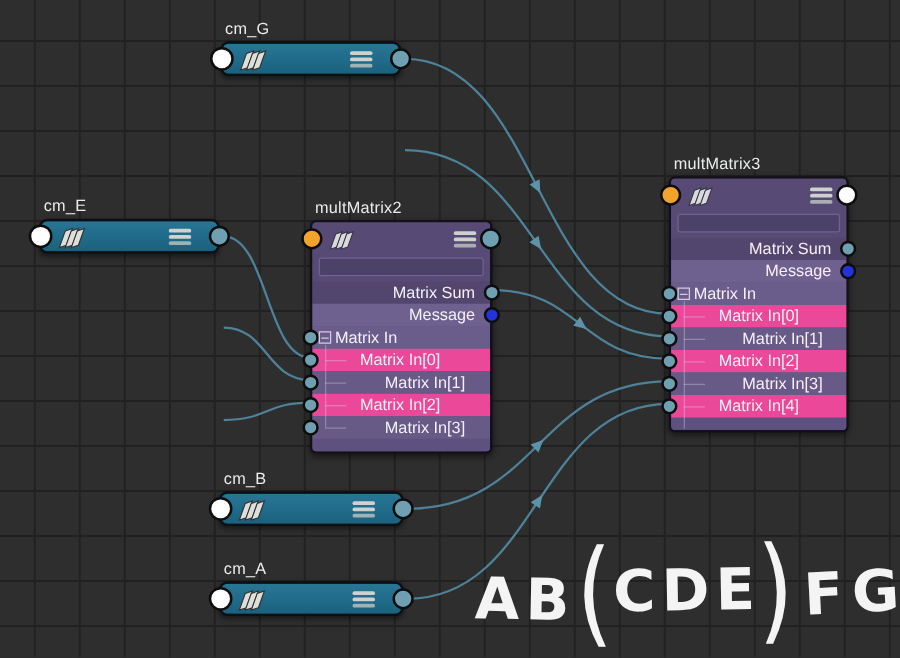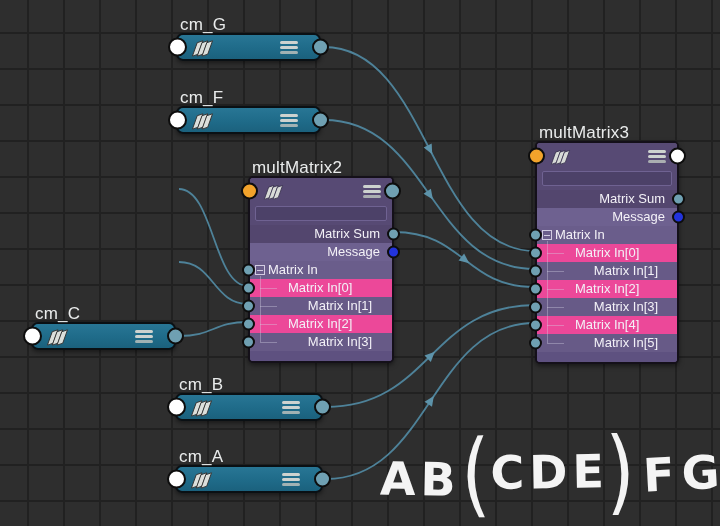--- a/index.html
+++ b/index.html
@@ -15,21 +15,21 @@
       linear-gradient(180deg,#212121 2px, transparent 2px),
       linear-gradient(90deg,#212121 2px, transparent 2px);
     background-size:36px 36px;
     background-position:27px 32px;
   }
   #wires{ position:absolute; left:0; top:0; width:720px; height:526px; z-index:1; }
   #wires path.wire{ fill:none; stroke:#4e8299; stroke-width:1.8px; }
   #wires path.arrow{ fill:#5d93aa; stroke:none; }
 
   .node-label{
-    position:absolute; top:-20px; left:2px; color:#eaecec; font-size:17px;
+    position:absolute; top:-20px; left:2px; color:#eaecec; font-size:13px;
     white-space:nowrap; letter-spacing:.2px;
   }
 
   
   .cm-node{
     position:absolute; height:28px; z-index:2;
     background:linear-gradient(180deg,#287695 0%, #1f6b89 55%, #1b617d 100%);
     border:2px solid #0a1014; border-radius:7px;
     display:flex; align-items:center;
     box-shadow:0 2px 4px rgba(0,0,0,.45);
@@ -123,57 +123,40 @@
         </g>
       </svg>
     <span class="menu-icon">
         <i></i>
         <i></i>
         <i></i>
       </span>
     <span class="port p-out-teal"></span>
   </div>
 
-  <div class="cm-node" style="left:176px;top:106px;width:145px">
-    <div class="node-label">cm_F</div>
+
+  <div class="cm-node" style="left:31px;top:175px;width:145px">
+    <div class="node-label">cm_E</div>
     <span class="port p-in-white"></span>
     <svg class="layers-icon" viewBox="0 0 26 24">
         <g stroke="#333" stroke-width="1" fill="#dcdfdb">
           <path d="M3 21 L8 7 L14 5 L9 19 Z"></path>
           <path d="M8 21 L13 7 L19 5 L14 19 Z"></path>
           <path d="M13 21 L18 7 L24 5 L19 19 Z"></path>
         </g>
       </svg>
     <span class="menu-icon">
         <i></i>
         <i></i>
         <i></i>
       </span>
     <span class="port p-out-teal"></span>
   </div>
 
 
-
-  <div class="cm-node" style="left:31px;top:322px;width:145px">
-    <div class="node-label">cm_C</div>
-    <span class="port p-in-white"></span>
-    <svg class="layers-icon" viewBox="0 0 26 24">
-        <g stroke="#333" stroke-width="1" fill="#dcdfdb">
-          <path d="M3 21 L8 7 L14 5 L9 19 Z"></path>
-          <path d="M8 21 L13 7 L19 5 L14 19 Z"></path>
-          <path d="M13 21 L18 7 L24 5 L19 19 Z"></path>
-        </g>
-      </svg>
-    <span class="menu-icon">
-        <i></i>
-        <i></i>
-        <i></i>
-      </span>
-    <span class="port p-out-teal"></span>
-  </div>
 
   <div class="cm-node" style="left:175px;top:465px;width:148px">
     <div class="node-label">cm_A</div>
     <span class="port p-in-white"></span>
     <svg class="layers-icon" viewBox="0 0 26 24">
         <g stroke="#333" stroke-width="1" fill="#dcdfdb">
           <path d="M3 21 L8 7 L14 5 L9 19 Z"></path>
           <path d="M8 21 L13 7 L19 5 L14 19 Z"></path>
           <path d="M13 21 L18 7 L24 5 L19 19 Z"></path>
         </g>
@@ -305,24 +288,20 @@
       <span>Matrix In[2]</span>
     </div>
     <div class="mm-row alt1 stub">
       <span class="port pl"></span>
       <span>Matrix In[3]</span>
     </div>
     <div class="mm-row alt0 stub">
       <span class="port pl"></span>
       <span>Matrix In[4]</span>
     </div>
-    <div class="mm-row alt1 stub">
-      <span class="port pl"></span>
-      <span>Matrix In[5]</span>
-    </div>
     <div class="mm-pad"></div>
     <div class="trunk" style="top:98px;height:102px"></div>
   </div>
 
   <div id="annotation">
     <span class="hand pre">AB</span>
     <span class="hand paren">(</span>
     <span class="hand mid">CDE</span>
     <span class="hand paren">)</span>
     <span class="hand post">FG</span>

